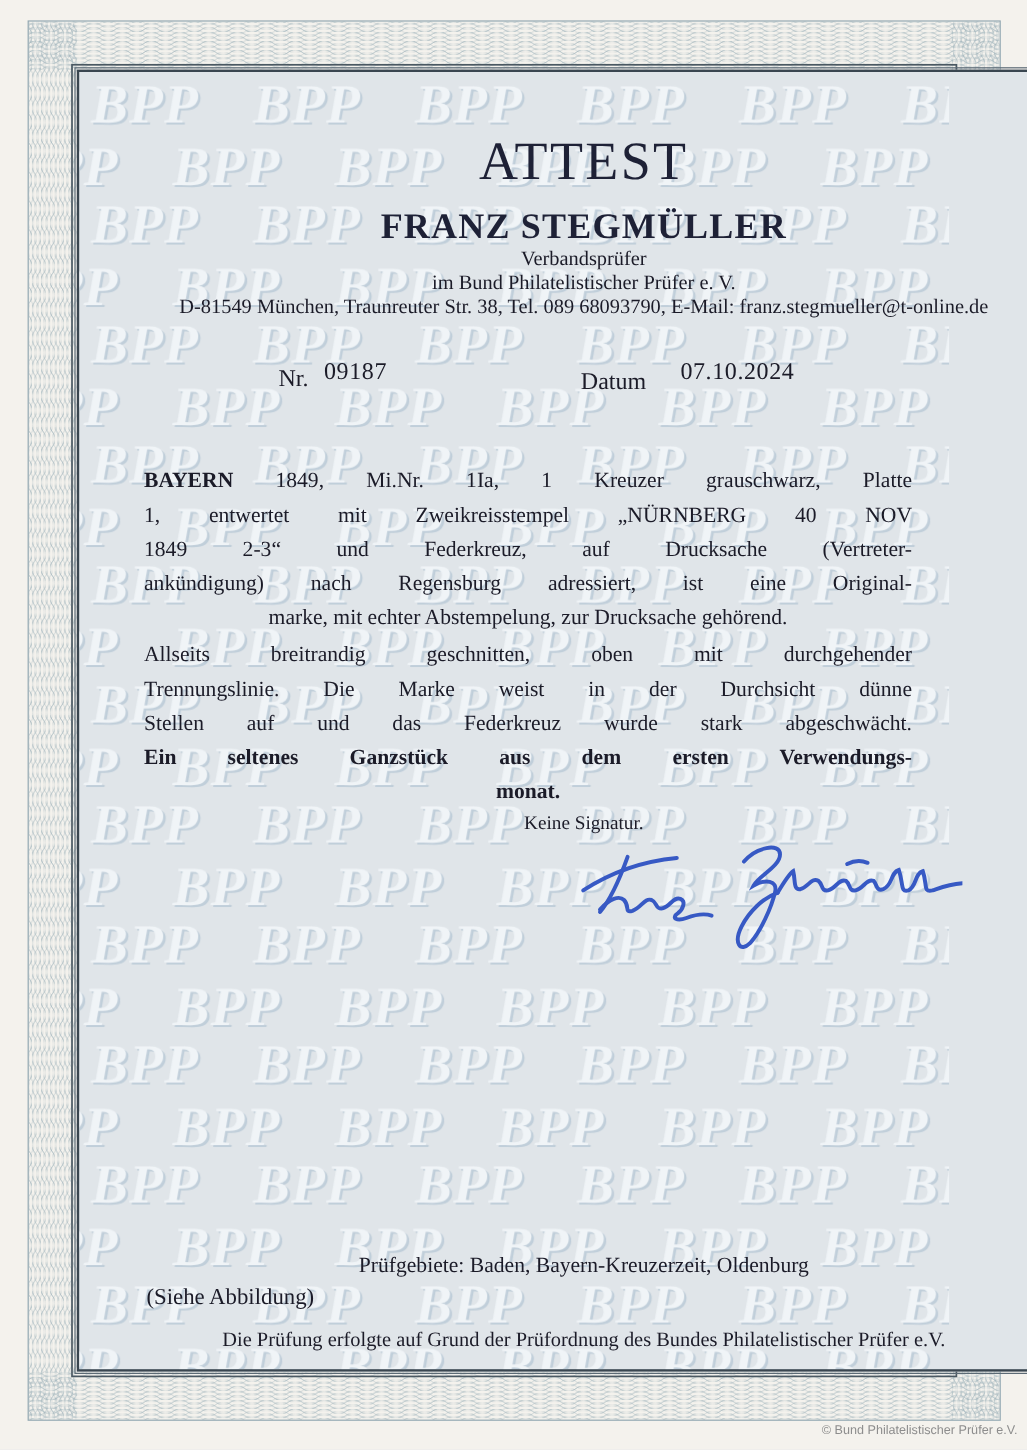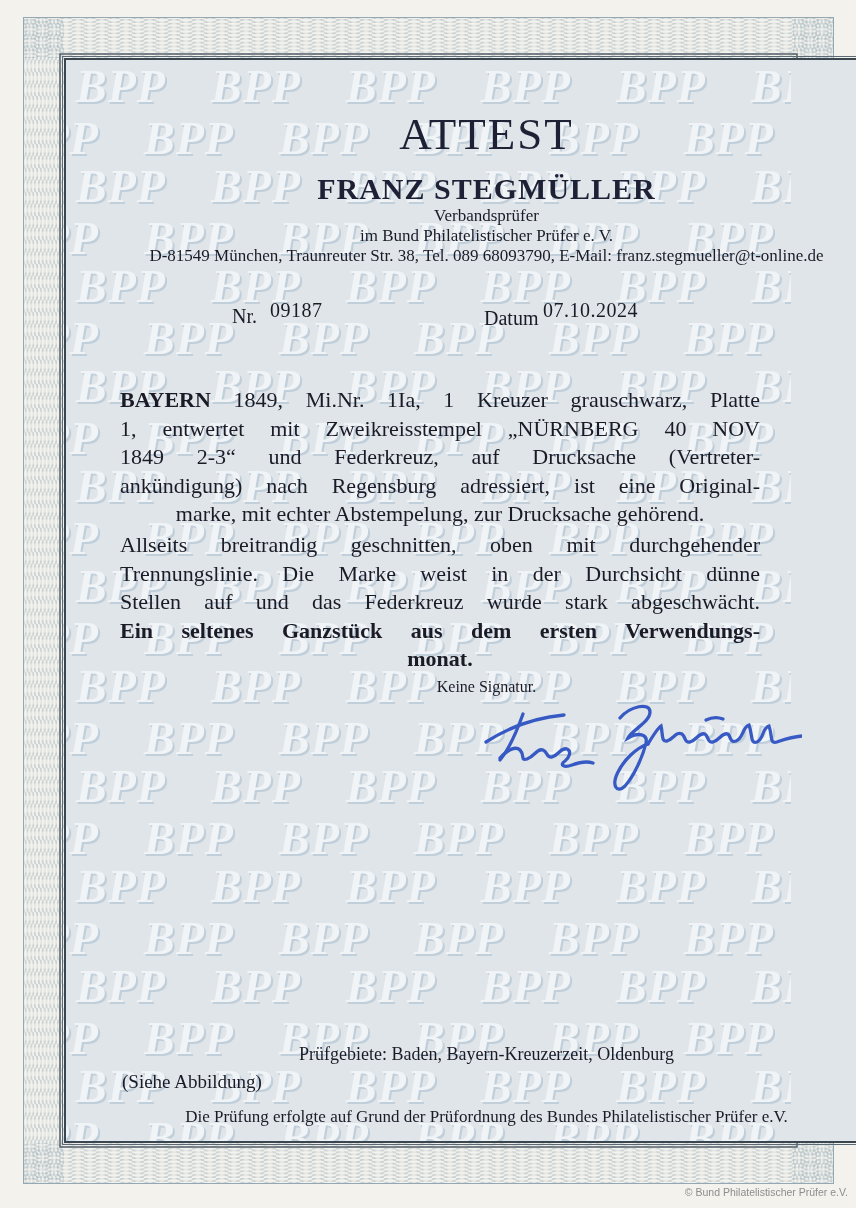--- a/index.html
+++ b/index.html
@@ -12,21 +12,21 @@
     background:#e0e5e9;color:#1b1b28;
   }
   .wm{position:absolute;left:0;top:0;opacity:.95;}
   .abs{position:absolute;margin-top:23px;}
   .center{left:0;right:0;text-align:center;position:absolute;}
   .title{font-size:45px;letter-spacing:2px;color:#1e2136;}
   .name{font-size:30px;font-weight:bold;letter-spacing:1px;color:#1e2136;}
   .small-h{font-size:17px;}
   .fieldlabel{font-size:20px;}
   .fieldvalue{font-size:20px;letter-spacing:.5px;}
-  .body-block{left:54px;top:326px;width:640px;font-size:22px;line-height:28.6px;position:absolute;}
+  .body-block{left:54px;top:326px;width:640px;font-size:18px;line-height:28.6px;position:absolute;}
   .pline{white-space:nowrap;}
   .j{text-align:justify;text-align-last:justify;white-space:normal;}
   .lastline{text-align:center;}
   .p2{margin-top:2px;}
   .bold{font-weight:bold;}
   .keine{top:618px;font-size:16px;}
   .siehe{left:56px;top:988px;font-size:19px;}
   .areas{top:984px;font-size:18px;}
   .regulation{top:1047px;font-size:17px;}
   .copyright{position:absolute;right:8px;top:1186px;font-family:"Liberation Sans",sans-serif;
@@ -95,21 +95,21 @@
 
     <div class="center small-h" style="top:146px">Verbandsprüfer</div>
 
     <div class="center small-h" style="top:166px">im Bund Philatelistischer Prüfer e. V.</div>
 
     <div class="center small-h" style="top:186px">D-81549 München, Traunreuter Str. 38, Tel. 089 68093790, E-Mail: franz.stegmueller@t-online.de</div>
 
     <div class="abs fieldlabel" style="left:166px;top:222px">Nr.</div>
     <div class="abs fieldvalue" style="left:204px;top:216px">09187</div>
     <div class="abs fieldlabel" style="left:418px;top:224px">Datum</div>
-    <div class="abs fieldvalue" style="left:477px;top:216px">07.10.2024</div>
+    <div class="abs fieldvalue" style="left:501px;top:216px">07.10.2024</div>
 
     <div class="body-block">
       <div>
         <div class="pline j"><span class="bold">BAYERN</span> <span>1849, Mi.Nr. 1Ia, 1 Kreuzer grauschwarz, Platte</span></div>
         <div class="pline j">1, entwertet mit Zweikreisstempel „NÜRNBERG 40 NOV</div>
         <div class="pline j">1849 2-3“ und Federkreuz, auf Drucksache (Vertreter-</div>
         <div class="pline j">ankündigung) nach Regensburg adressiert, ist eine Original-</div>
         <div class="pline lastline">marke, mit echter Abstempelung, zur Drucksache gehörend.</div>
       </div>
       <div class="p2">

